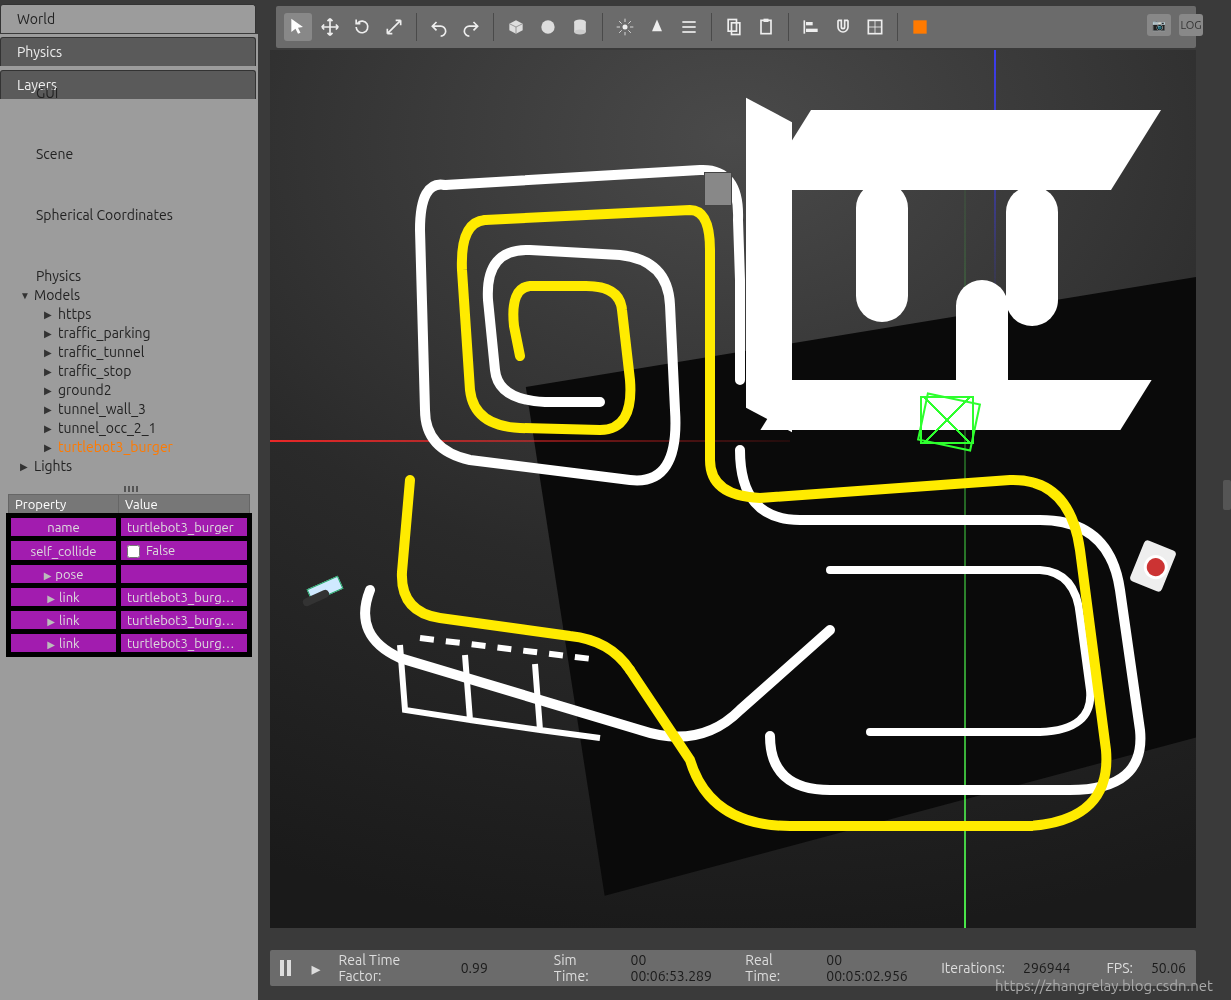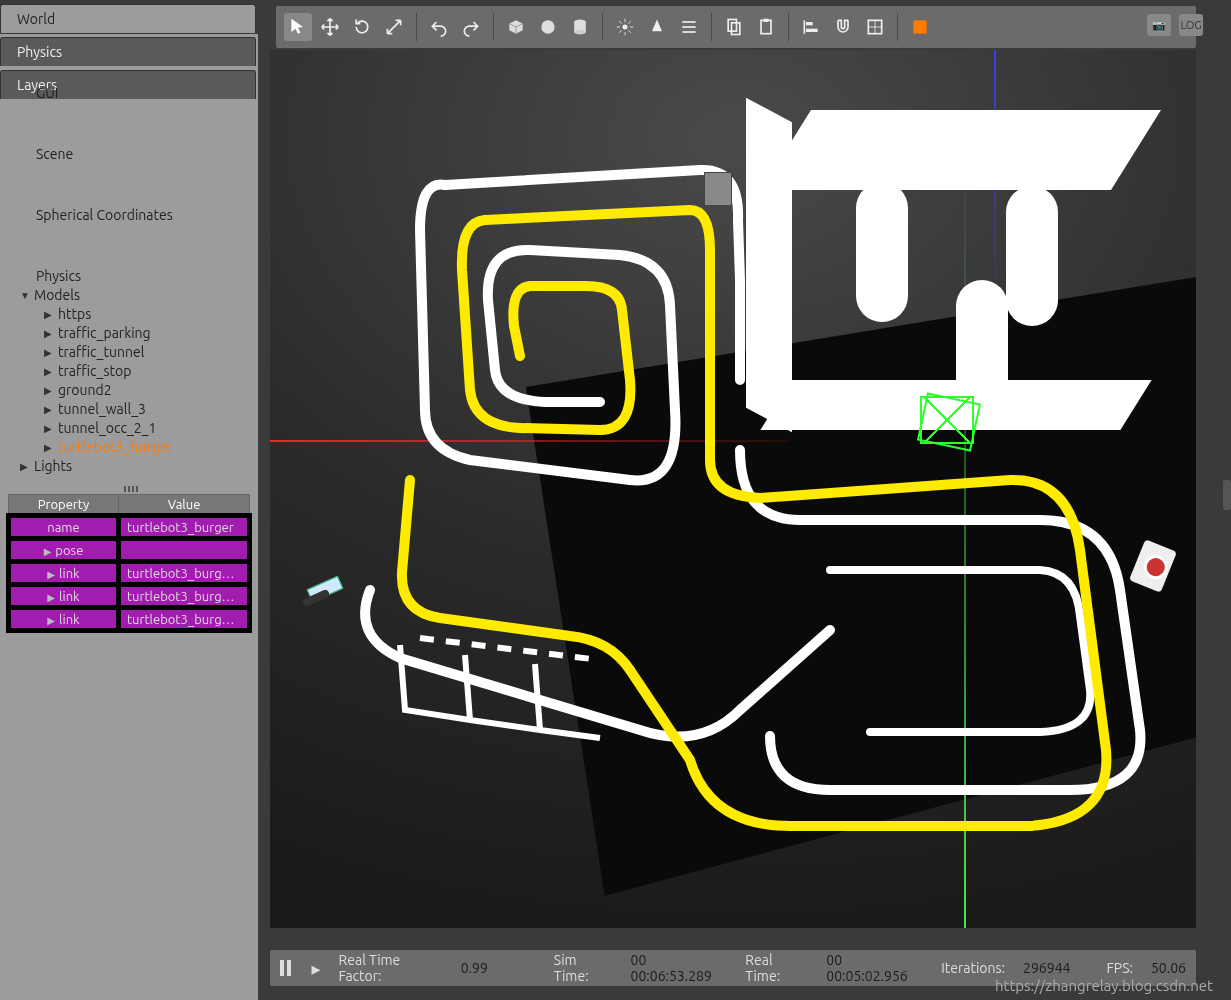--- a/index.html
+++ b/index.html
@@ -41,21 +41,21 @@
 }
 #prop-splitter::after {
   content:""; position:absolute; left:124px; top:2px; width:14px; height:6px;
   background: repeating-linear-gradient(90deg,#555,#555 2px,#9c9c9c 2px,#9c9c9c 4px);
 }
 
 #prop-table {
   width: 246px; margin-left: 6px; border-collapse: collapse; font-size: 13px;
 }
 #prop-table th {
-  background: #777; color: #fff; text-align: center; padding: 2px 6px;
+  background: #777; color: #fff; text-align: left; padding: 2px 6px;
   border: 1px solid #666; font-weight: normal;
 }
 #prop-table td {
   background: #a21caf; color: #ddd; border: 5px solid #000000; padding: 2px 6px;
   height: 19px; white-space: nowrap; overflow: hidden; text-overflow: ellipsis;
   max-width: 110px;
 }
 #prop-table td.key { text-align: center; width: 118px; }
 #prop-table td.has-tri { text-align: center; }
 #prop-table .tri { font-size: 10px; color: #bbb; margin-right: 4px; }
@@ -232,20 +232,24 @@
 
   <table id="prop-table">
     <tbody>
         <tr>
       <th>Property</th>
       <th>Value</th>
     </tr>
     <tr>
       <td class="key">name</td>
       <td>turtlebot3_burger</td>
+    </tr>
+    <tr>
+      <td class="key">self_collide</td>
+      <td><input type="checkbox" style=""><span>False</span></td>
     </tr>
     <tr>
       <td class="key has-tri"><span class="tri">▶</span><span>pose</span></td>
       <td></td>
     </tr>
     <tr>
       <td class="key has-tri"><span class="tri">▶</span><span>link</span></td>
       <td>turtlebot3_burger...</td>
     </tr>
     <tr>

